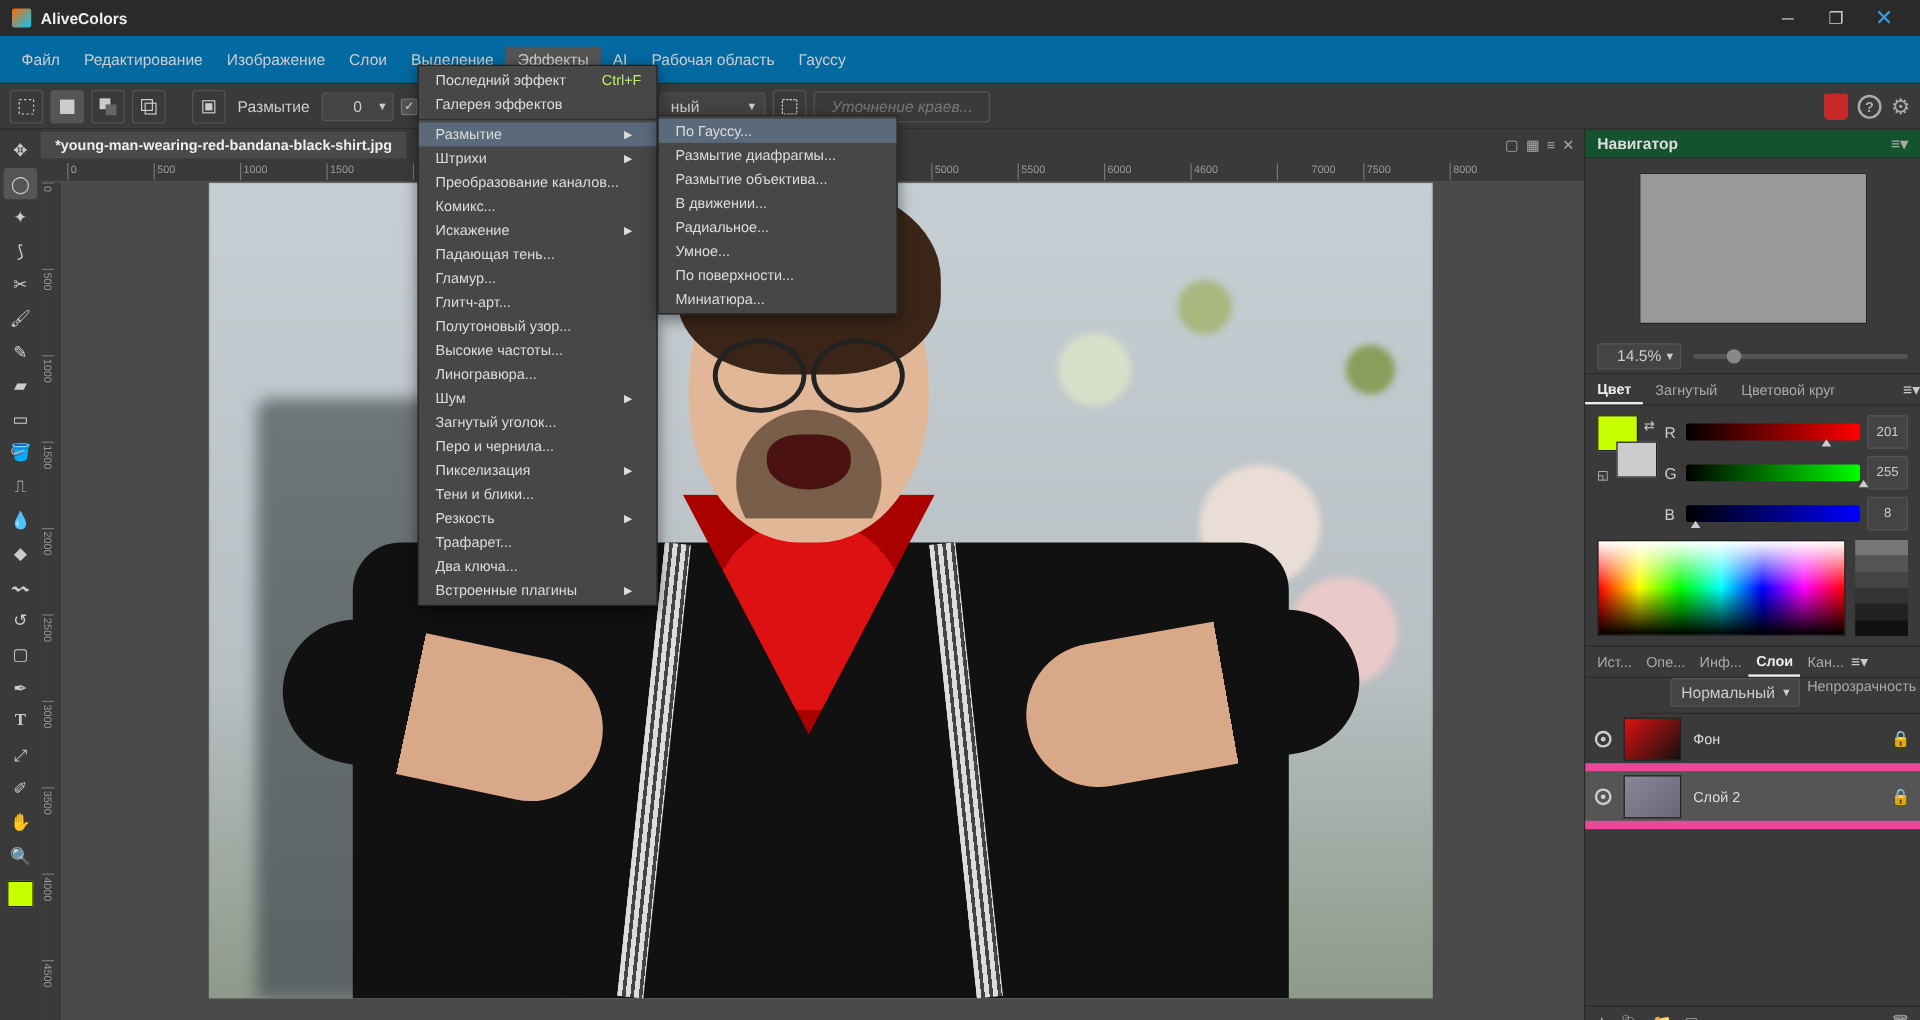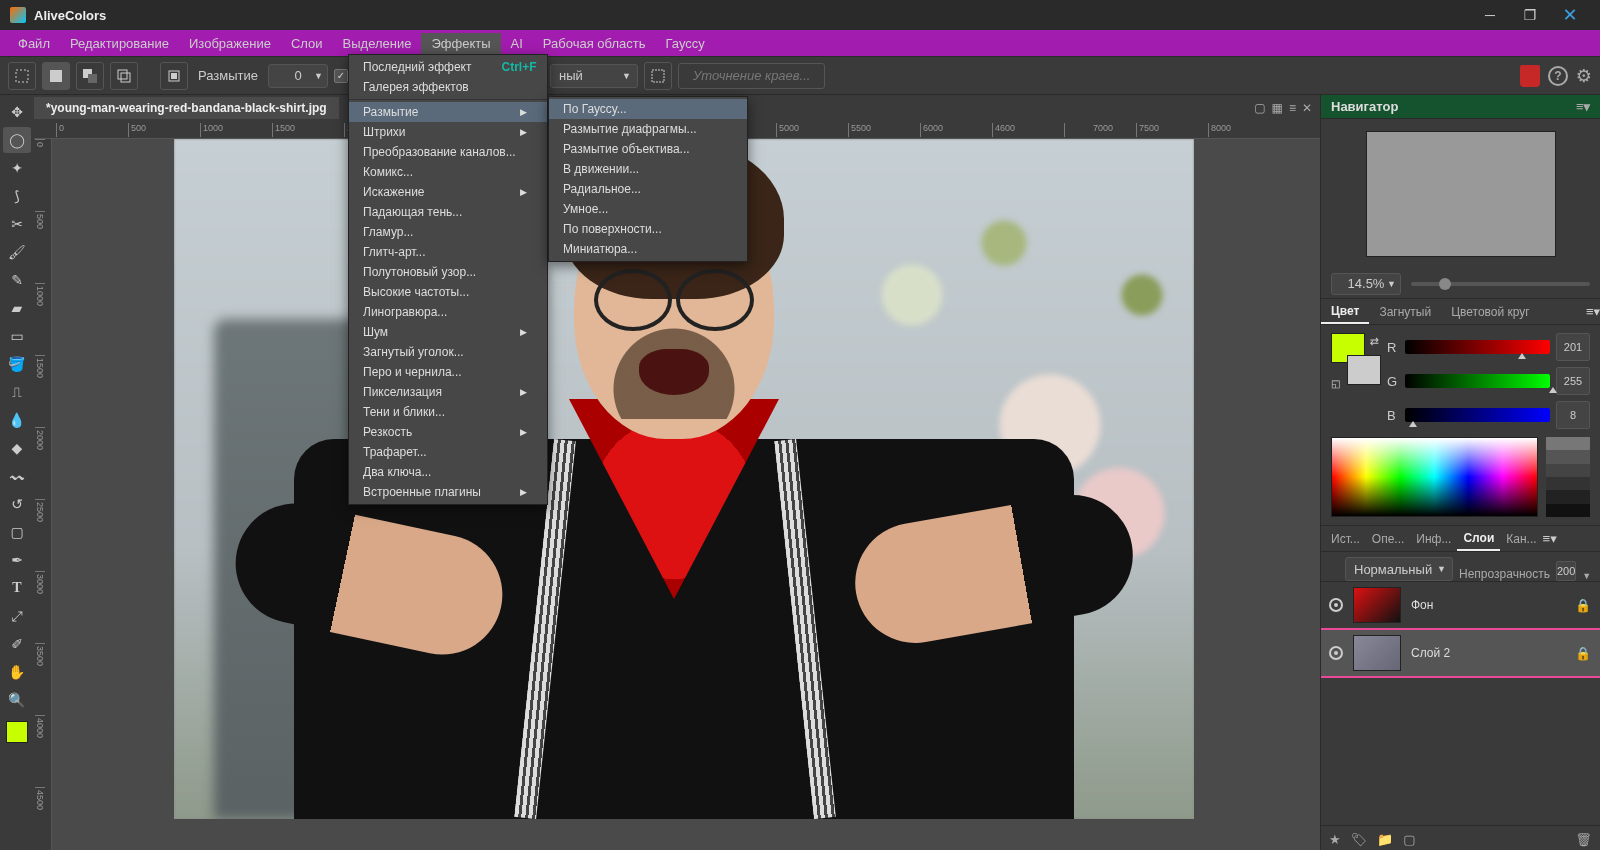--- a/index.html
+++ b/index.html
@@ -7,21 +7,21 @@
 
 
 .titlebar { height: 30px; background: #2a2a2a; display: flex; align-items: center; padding: 5px 10px; }
 .titlebar .logo { width: 16px; height: 16px; background: linear-gradient(135deg,#ff6b00,#00c8ff); border-radius: 2px; margin-right: 8px; }
 .titlebar .title { font-weight: 600; color: #eee; font-size: 13px; }
 .titlebar .spacer { flex: 1; }
 .titlebar .wbtn { width: 40px; height: 30px; display: flex; align-items: center; justify-content: center; color: #ccc; font-size: 14px; }
 .titlebar .wbtn.close { color: #3aa0e0; font-size: 18px; }
 
 
-.menubar { height: 27px; background: #a21caf; display: flex; align-items: center; padding: 0 8px; border-bottom: 1px solid #2a2a2a; }
+.menubar { height: 40px; background: #0369a1; display: flex; align-items: center; padding: 0 8px; border-bottom: 1px solid #2a2a2a; }
 .menubar .mitem { padding: 3px 10px; color: #ccc; }
 .menubar .mitem.active { background: #555; }
 
 
 .optbar { height: 38px; background: #3a3a3a; display: flex; align-items: center; padding: 0 8px; gap: 6px; border-bottom: 1px solid #2a2a2a; position: relative; }
 .iconbtn { width: 28px; height: 28px; border: 1px solid #555; border-radius: 3px; display: flex; align-items: center; justify-content: center; background: #3a3a3a; }
 .iconbtn.sel { background: #555; }
 .optlabel { color: #ccc; margin: 0 4px; }
 .numfield { width: 60px; height: 24px; background: #444; border: 1px solid #555; border-radius: 3px; display: flex; align-items: center; justify-content: center; position: relative; }
 .numfield .chev { position: absolute; right: 4px; font-size: 9px; }
@@ -107,42 +107,42 @@
 .slider.b { background: linear-gradient(90deg,#000,#00f); }
 .spectrum { clear: both; margin-top: 8px; display: flex; gap: 8px; }
 .spec { flex: 1; height: 80px; background: linear-gradient(0deg,rgba(0,0,0,1),rgba(0,0,0,0) 50%,rgba(255,255,255,0) 50%,rgba(255,255,255,1)), linear-gradient(90deg,red,yellow,lime,cyan,blue,magenta,red); border:1px solid #222;}
 .graystrip { width: 44px; height: 80px; display: flex; flex-direction: column; }
 .graystrip div { flex:1; }
 
 .layerspanel { flex: 1; display: flex; flex-direction: column; }
 .tabshdr2 { height: 26px; display: flex; align-items: center; border-bottom: 1px solid #2a2a2a; padding: 0 4px; }
 .tabshdr2 .ptab { padding: 4px 6px; color: #aaa; font-size: 12px; white-space: nowrap; overflow: hidden; }
 .tabshdr2 .ptab.active { color: #eee; border-bottom: 2px solid #eee; font-weight: 600; }
-.layeropts { height: 30px; display: flex; align-items: flex-end; padding: 0 24px; gap: 6px; border-bottom: 1px solid #2a2a2a; }
+.layeropts { height: 30px; display: flex; align-items: flex-start; padding: 0 24px; gap: 6px; border-bottom: 1px solid #2a2a2a; margin-left: 47px; }
 .layeropts .dropdown { flex: 0 0 auto; width: 108px; }
 .layeropts .oplbl { color: #aaa; font-size: 12px; flex:1; text-align:right; }
 .layeropts .val { width: 44px; height: 20px; background:#444;border:1px solid #555;border-radius:2px;display:flex;align-items:center;justify-content:center;font-size:11px;}
 
 .layerlist { flex: 1; overflow: auto; }
-.layerrow { height: 48px; display: flex; align-items: center; padding: 0 8px; gap: 10px; border-bottom: 2px solid #ec4899; }
+.layerrow { height: 48px; display: flex; align-items: center; padding: 0 8px; gap: 10px; border-bottom: 7px solid #ec4899; }
 .layerrow.sel { background: #555; }
 .eye { width: 14px; height: 14px; border: 2px solid #ccc; border-radius: 50%; position: relative; }
 .eye::after { content:""; position:absolute; inset:3px; background:#ccc; border-radius:50%;}
 .lthumb { width: 48px; height: 36px; background:#888; border:1px solid #222;}
 .lname { color: #ddd; flex:1; font-size: 12px; }
 .lock { color: #aaa; font-size: 13px; }
 
 .layerfoot { height: 28px; display: flex; align-items: center; padding: 0 8px; gap: 10px; border-top: 1px solid #2a2a2a; color:#aaa; }
 .layerfoot .spacer { flex:1; }
 
 
 .menu { position: absolute; background: #474747; border: 1px solid #222; box-shadow: 0 4px 12px rgba(0,0,0,0.5); z-index: 100; min-width: 200px; padding: 2px 0;}
 .menu .mrow { height: 20px; display: flex; align-items: center; padding: 0 20px 0 14px; color: #ddd; font-size: 12px; position: relative; white-space: nowrap;}
 .menu .mrow.hl { background: #5a6a7a; }
-.menu .mrow .shortcut { margin-left: auto; color: #14b8a6; padding-left: 30px; font-weight: bold;}
+.menu .mrow .shortcut { margin-left: auto; color: #bef264; padding-left: 30px;}
 .menu .mrow .sub { margin-left: auto; font-size: 9px; padding-left: 30px;}
 .menu .sep { height: 1px; background: #333; margin: 2px 0; }
 
 svg { display: block; }
 </style>
 </head>
 <body>
 
 <div class="titlebar">
   <div class="logo"></div>

